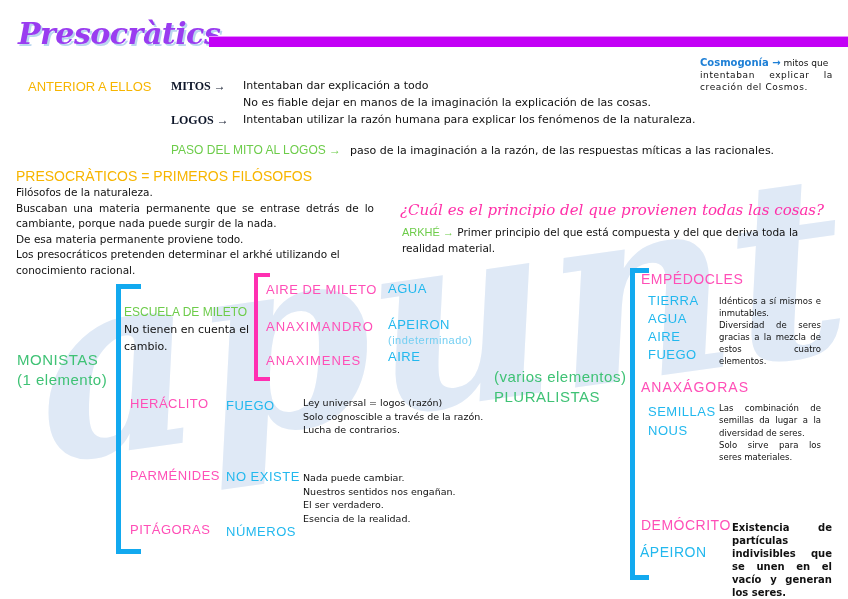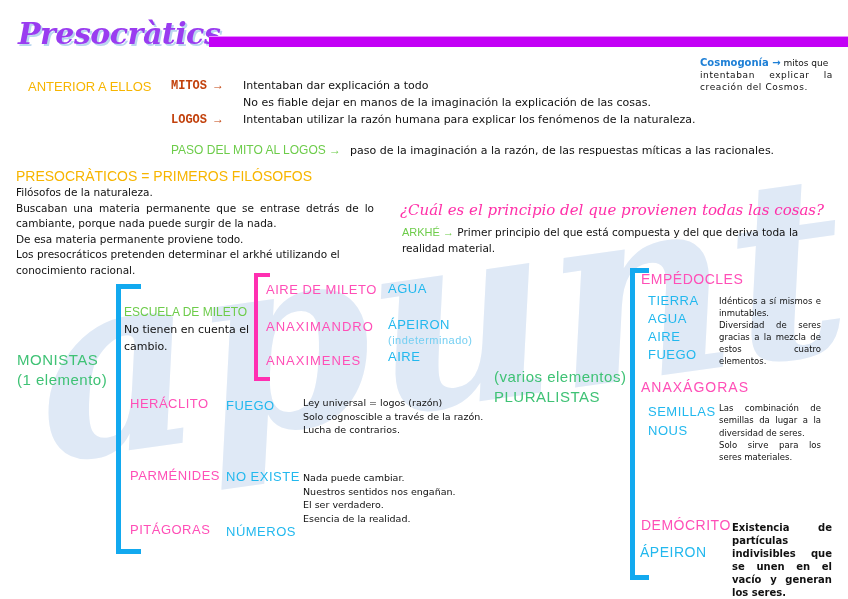--- a/index.html
+++ b/index.html
@@ -19,21 +19,21 @@
     .title {
       left:18px; top:16px; font-family:"DejaVu Serif", serif; font-style:italic;
       font-weight:bold; font-size:30px; color:#9a3cf0; letter-spacing:-0.5px;
       text-shadow:2px 2px 0 #b9d6ef;
     }
     .title-bar { left:209px; top:36px; width:639px; height:10px; background:#c300f6; border-top:1px solid #e88cff; }
 
     .small { font-size:11px; line-height:16px; }
     .tiny { font-size:9px; line-height:12px; }
     .orange-h { color:#f7b500; font-family:"Liberation Sans", sans-serif; font-weight:normal; }
-    .pink-h { color:#c2410c; font-family:Liberation Mono, monospace; font-weight:bold; }
+    .pink-h { color:#0f172a; font-family:Liberation Serif, serif; font-weight:bold; }
     .green-h { color:#6dcc4a; font-family:"Liberation Sans", sans-serif; font-weight:bold; }
     .cosmo-h { color:#1d7fd6; font-weight:bold; font-size:10px; }
 
     .pink-name { color:#ff4fb7; font-family:"Liberation Sans", sans-serif; font-size:13px; letter-spacing:0.5px; }
     .cyan-name { color:#22b8ee; font-family:"Liberation Sans", sans-serif; font-size:13px; letter-spacing:0.5px; }
     .green-big { color:#3fc275; font-family:"Liberation Sans", sans-serif; font-size:15px; line-height:20px; letter-spacing:0.5px; }
     .question {
       color:#ff2fa8; font-family:"DejaVu Serif", serif; font-style:italic; font-size:15px;
     }
 

